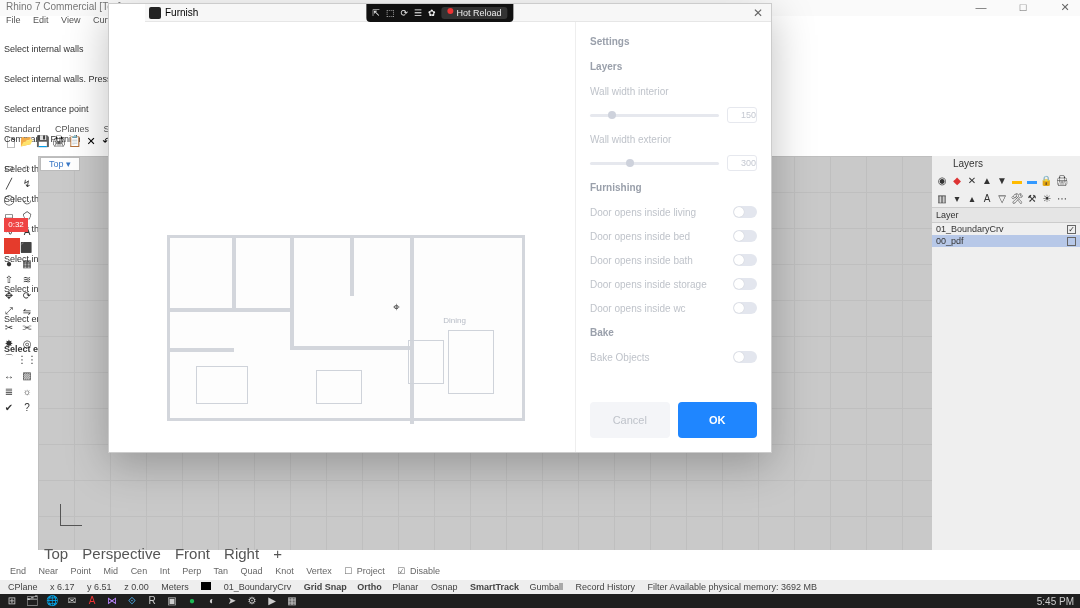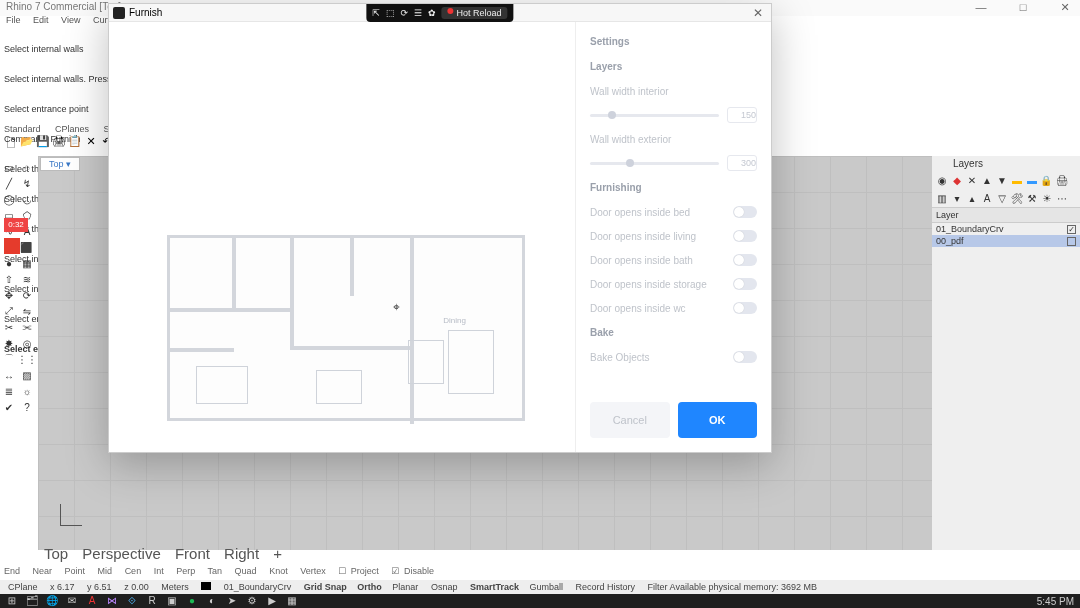--- a/index.html
+++ b/index.html
@@ -51,41 +51,41 @@
                 border-bottom:1px solid #ccc; }
   .layer-row { display:flex; align-items:center; padding:1px 4px; gap:4px; }
   .layer-row .chk { width:9px; height:9px; border:1px solid #666; font-size:8px;
                     line-height:8px; text-align:center; }
   .layer-row.selected { background:#b7c8e8; }
 
   .views-row { position:absolute; left:38px; bottom:46px; right:148px;
                font-size:15px; color:#555; padding:0 6px; }
   .views-row span { margin-right:10px; }
 
-  .osnap-row { position:absolute; left:4px; bottom:32px; right:8px;
+  .osnap-row { position:absolute; left:10px; bottom:32px; right:8px;
                font-size:9px; color:#666; }
   .osnap-row span { margin-right:10px; }
   .osnap-row .chkbox { margin-right:2px; }
 
   .status-bar { position:absolute; left:0; bottom:14px; right:0;
                 font-size:9px; color:#444; background:#eee;
                 padding:2px 8px; }
   .status-bar b { font-weight:bold; margin-right:8px; }
   .status-bar span { margin-right:10px; }
 
   .task-bar { position:absolute; left:0; bottom:0; right:0; height:14px;
               background:#1f1f1f; color:#ccc; font-size:10px; display:flex;
               align-items:center; justify-content:space-between; padding:0 6px; }
   .task-bar .apps { display:flex; gap:8px; }
   .task-bar .apps span { width:12px; text-align:center; }
 
   
   .modal { position:absolute; left:108px; top:3px; width:664px; height:450px;
            background:#fff; border:1px solid #ccc;
-           box-shadow:0 12px 40px rgba(0,0,0,.25); }
+           box-shadow:0 12px 40px rgba(0,0,0,.25);padding-left:36px; }
   .modal-title { display:flex; align-items:center; height:18px; padding:0 4px;
                  font-size:10px; background:#f7f7f7; border-bottom:1px solid #e6e6e6; }
   .modal-title .bug { width:12px; height:12px; background:#222; margin-right:4px;
                       border-radius:2px; }
   .modal-tools { position:absolute; left:50%; top:0; transform:translateX(-50%);
                  background:#111; color:#eee; height:18px; display:flex;
                  align-items:center; font-size:9px; padding:0 6px; gap:6px; border-radius:0 0 4px 4px;}
   .modal-tools .pill { display:flex; align-items:flex-start; gap:3px; background:#333;
                        padding:1px 6px; border-radius:3px; }
   .modal-tools .dot { width:6px;height:6px;border-radius:50%;background:#e33; }
@@ -387,25 +387,25 @@
       </div>
       <div class="setting-row">
         <div class="slider">
           <div class="knob" style="left:28%"></div>
           </div>
         <div class="valbox">300</div>
       </div>
 
       <h4>Furnishing</h4>
       <div class="setting-row">
+          <span style="flex:1">Door opens inside living</span>
+        <div class="toggle"></div>
+        </div>
+      <div class="setting-row">
           <span style="flex:1">Door opens inside bed</span>
-        <div class="toggle"></div>
-        </div>
-      <div class="setting-row">
-          <span style="flex:1">Door opens inside living</span>
         <div class="toggle"></div>
         </div>
       <div class="setting-row">
           <span style="flex:1">Door opens inside bath</span>
         <div class="toggle"></div>
         </div>
       <div class="setting-row">
           <span style="flex:1">Door opens inside storage</span>
         <div class="toggle"></div>
         </div>

